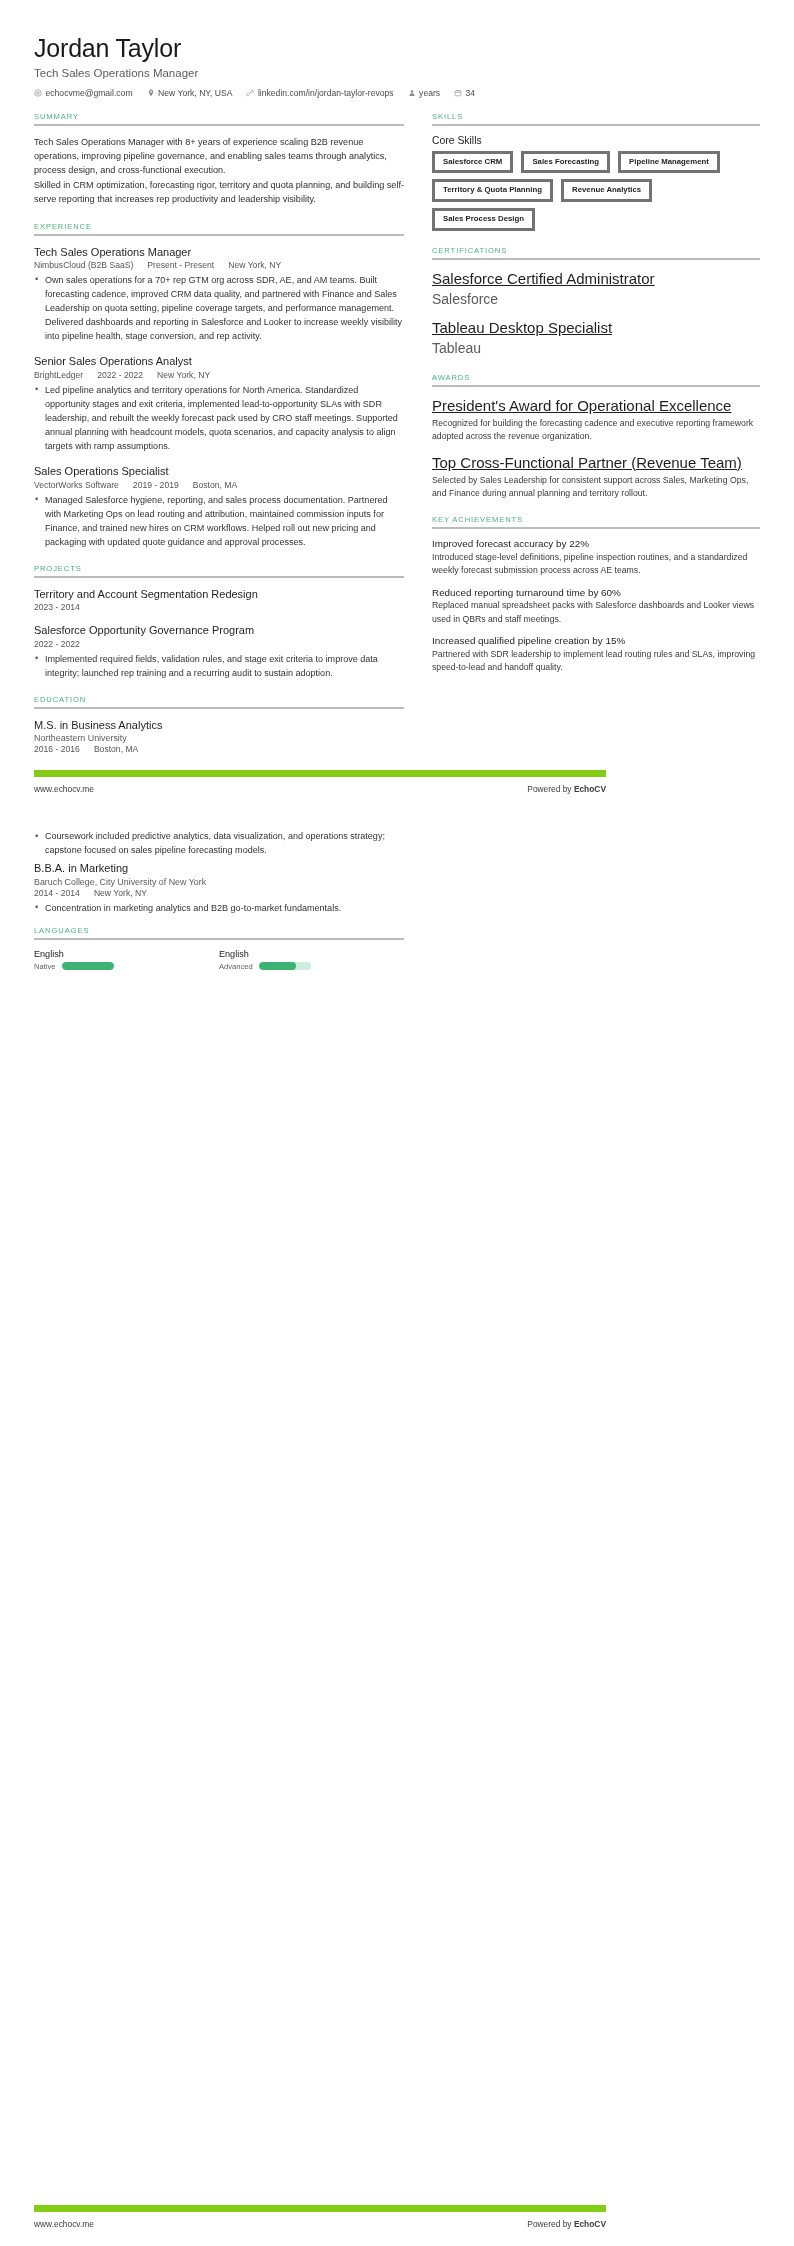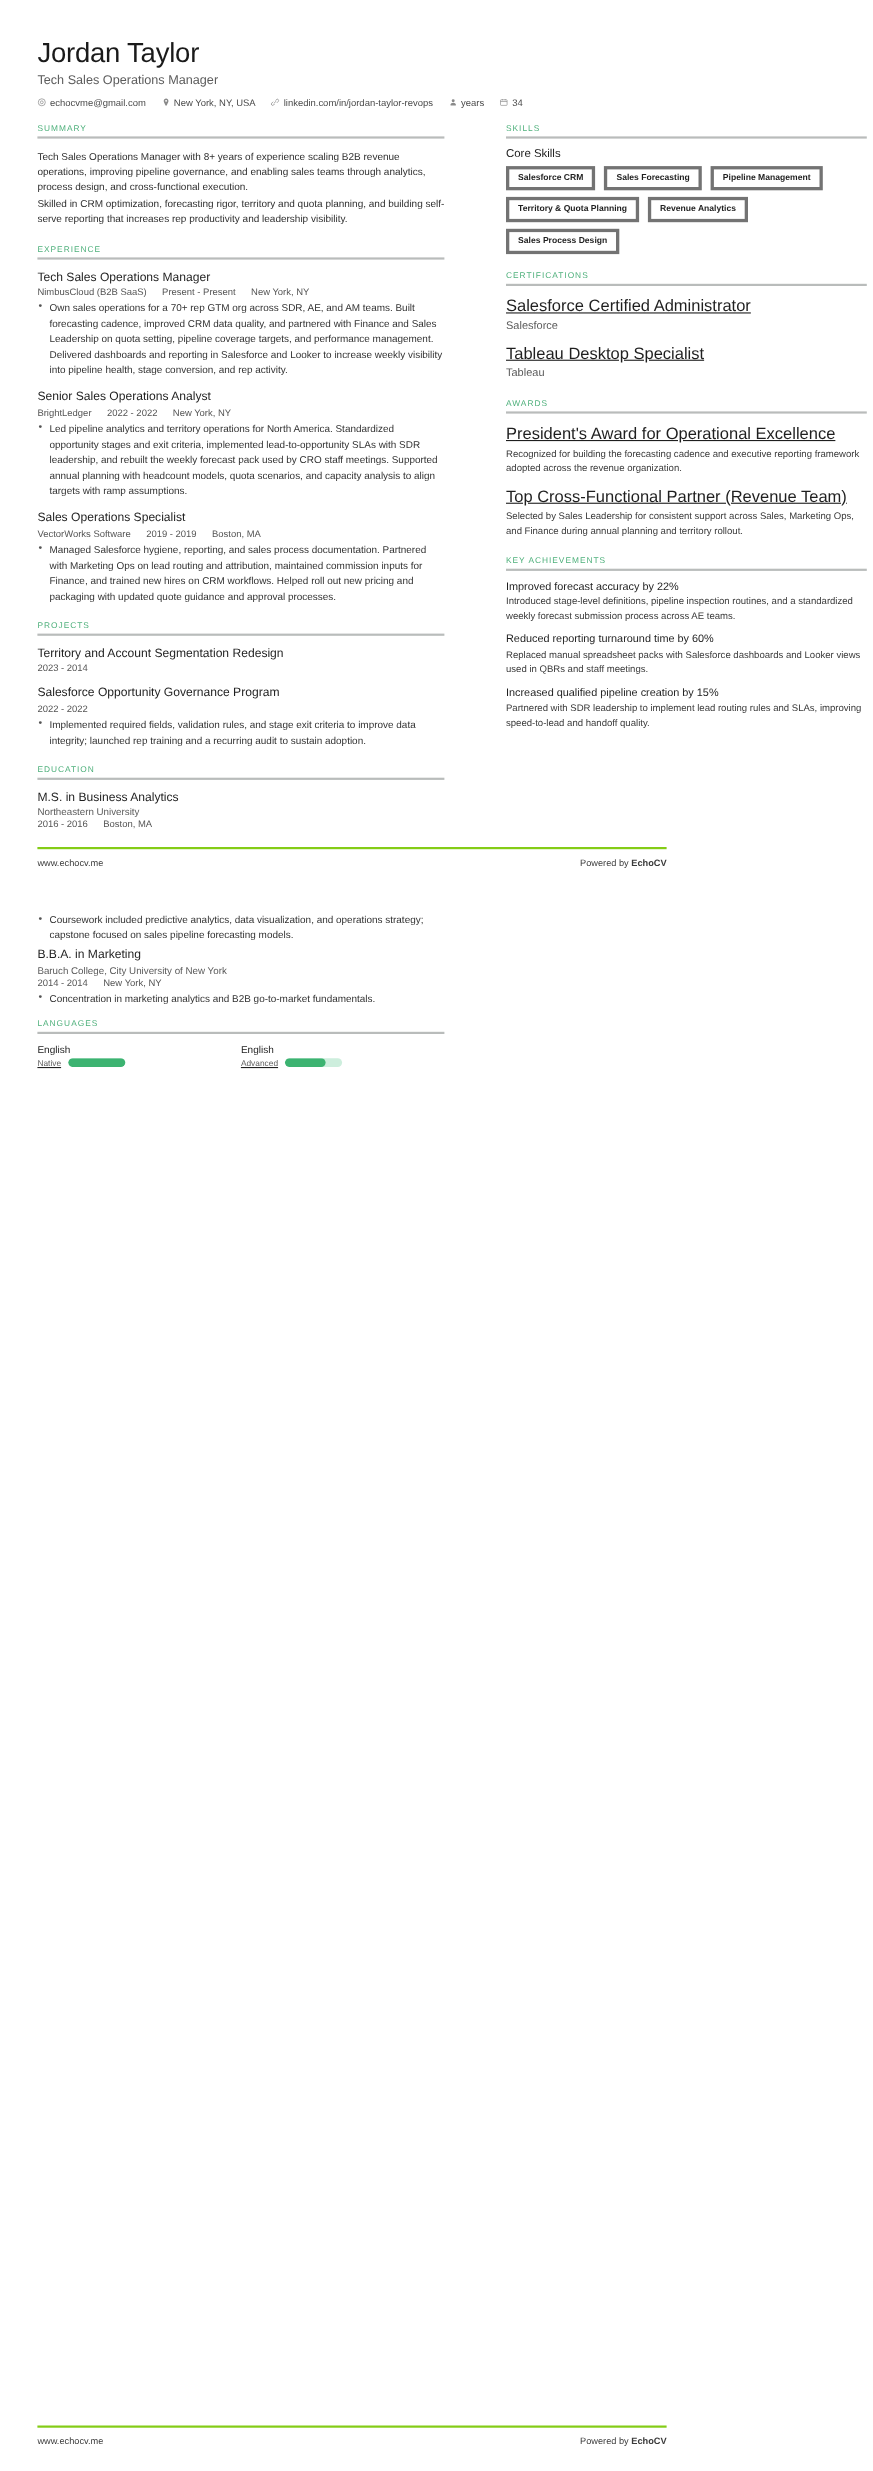--- a/index.html
+++ b/index.html
@@ -53,21 +53,21 @@
   .cicon { width: 8px; height: 8px; flex: 0 0 auto; color: #8a8a8a; }
 
   
   .columns {
     display: flex;
     padding: 0 34px;
     margin-top: 14px;
     align-items: flex-start;
   }
   .col-left { width: 398px; flex: 0 0 398px; padding-right: 28px; }
-  .col-right { width: 328px; flex: 0 0 328px; margin-left: 28px; }
+  .col-right { width: 328px; flex: 0 0 328px; }
 
   
   .section { margin-bottom: 15px; }
   .sec-head {
     font-size: 7.6px;
     letter-spacing: 0.9px;
     color: #4eb07b;
     text-transform: uppercase;
     font-weight: 400;
     padding-bottom: 3px;
@@ -158,21 +158,21 @@
 
   .r-entry { margin-bottom: 9px; }
   .r-title {
     font-size: 15px;
     color: #1f1f1f;
     line-height: 1.3;
     margin-bottom: 1.5px;
     text-decoration: underline;
   }
   .r-sub {
-    font-size: 10px;
+    font-size: 14px;
     color: #5b5b5b;
     line-height: 1.35;
   }
   .r-desc {
     font-size: 8.7px;
     line-height: 1.55;
     color: #3a3a3a;
     margin-top: 1px;
   }
   .r-ach-title {
@@ -189,21 +189,20 @@
   .lang-col { width: 50%; }
   .lang-name {
     font-size: 9.1px;
     color: #232323;
     margin-bottom: 3px;
   }
   .lang-row {
     display: flex;
     align-items: center;
     gap: 6px;
-    text-decoration: underline;
   }
   .lang-level {
     font-size: 7.6px;
     color: #5e5e5e;
     white-space: nowrap;
   }
   .bar {
     position: relative;
     width: 52px;
     height: 8px;
@@ -221,21 +220,21 @@
   
   .footer {
     position: absolute;
     left: 34px;
     right: 34px;
     display: flex;
     justify-content: space-between;
     align-items: center;
     font-size: 8.4px;
     color: #3b3b3b;
-    border-top: 2px solid #84cc16;
+    border-top: 7px solid #84cc16;
     padding-top: 7px;
   }
   .footer .brand { font-weight: 400; }
   .footer .brand b { font-weight: 700; }
   #footer-1 { top: 770px; }
   #footer-2 { top: 2205px; }
 
   .page2 { padding: 0 34px; margin-top: 60px; }
 </style>
 </head>

